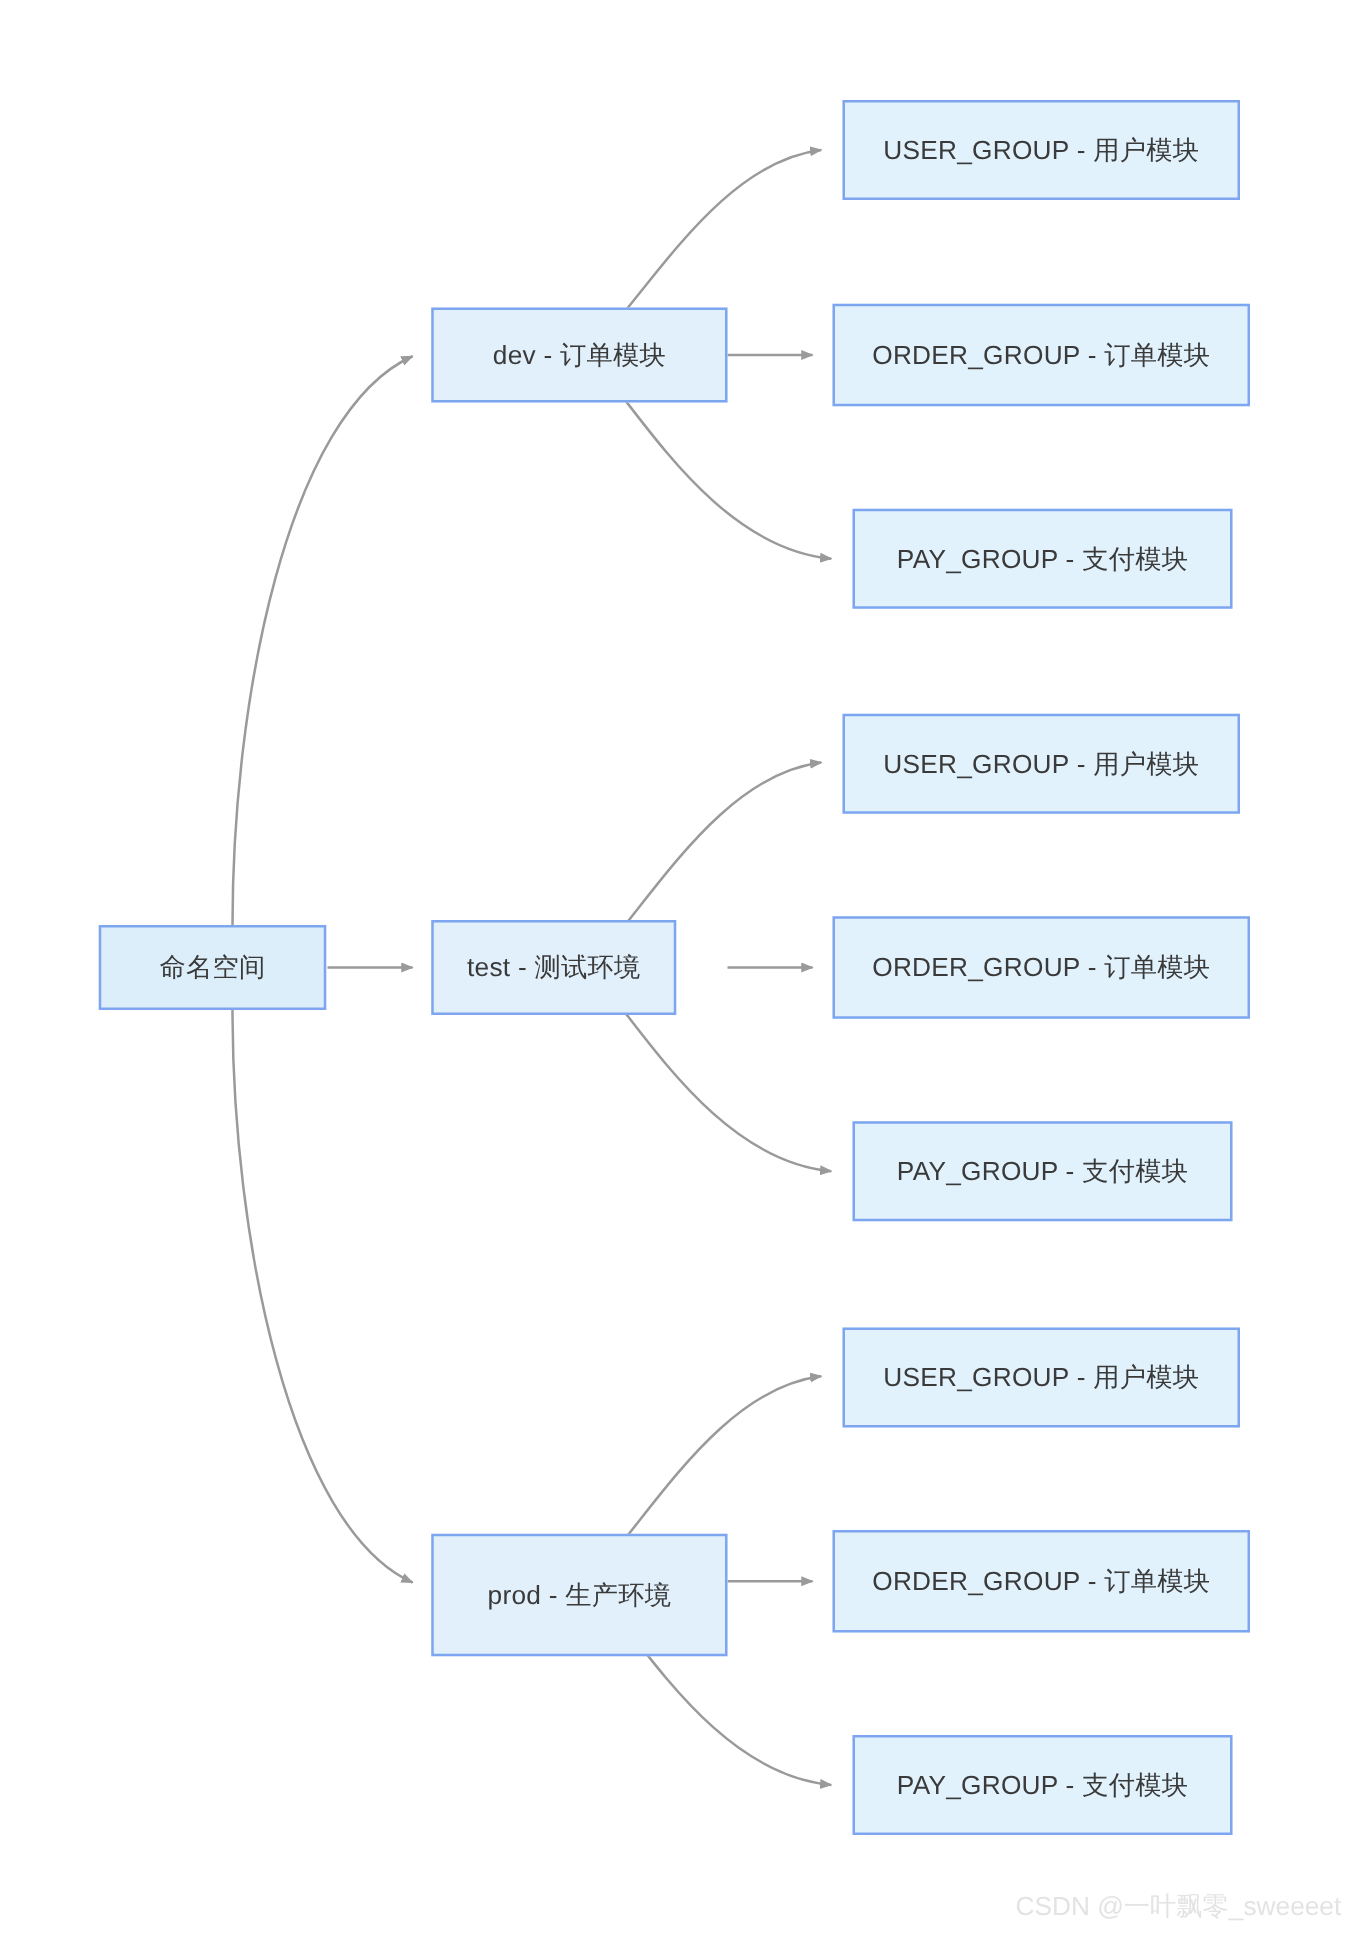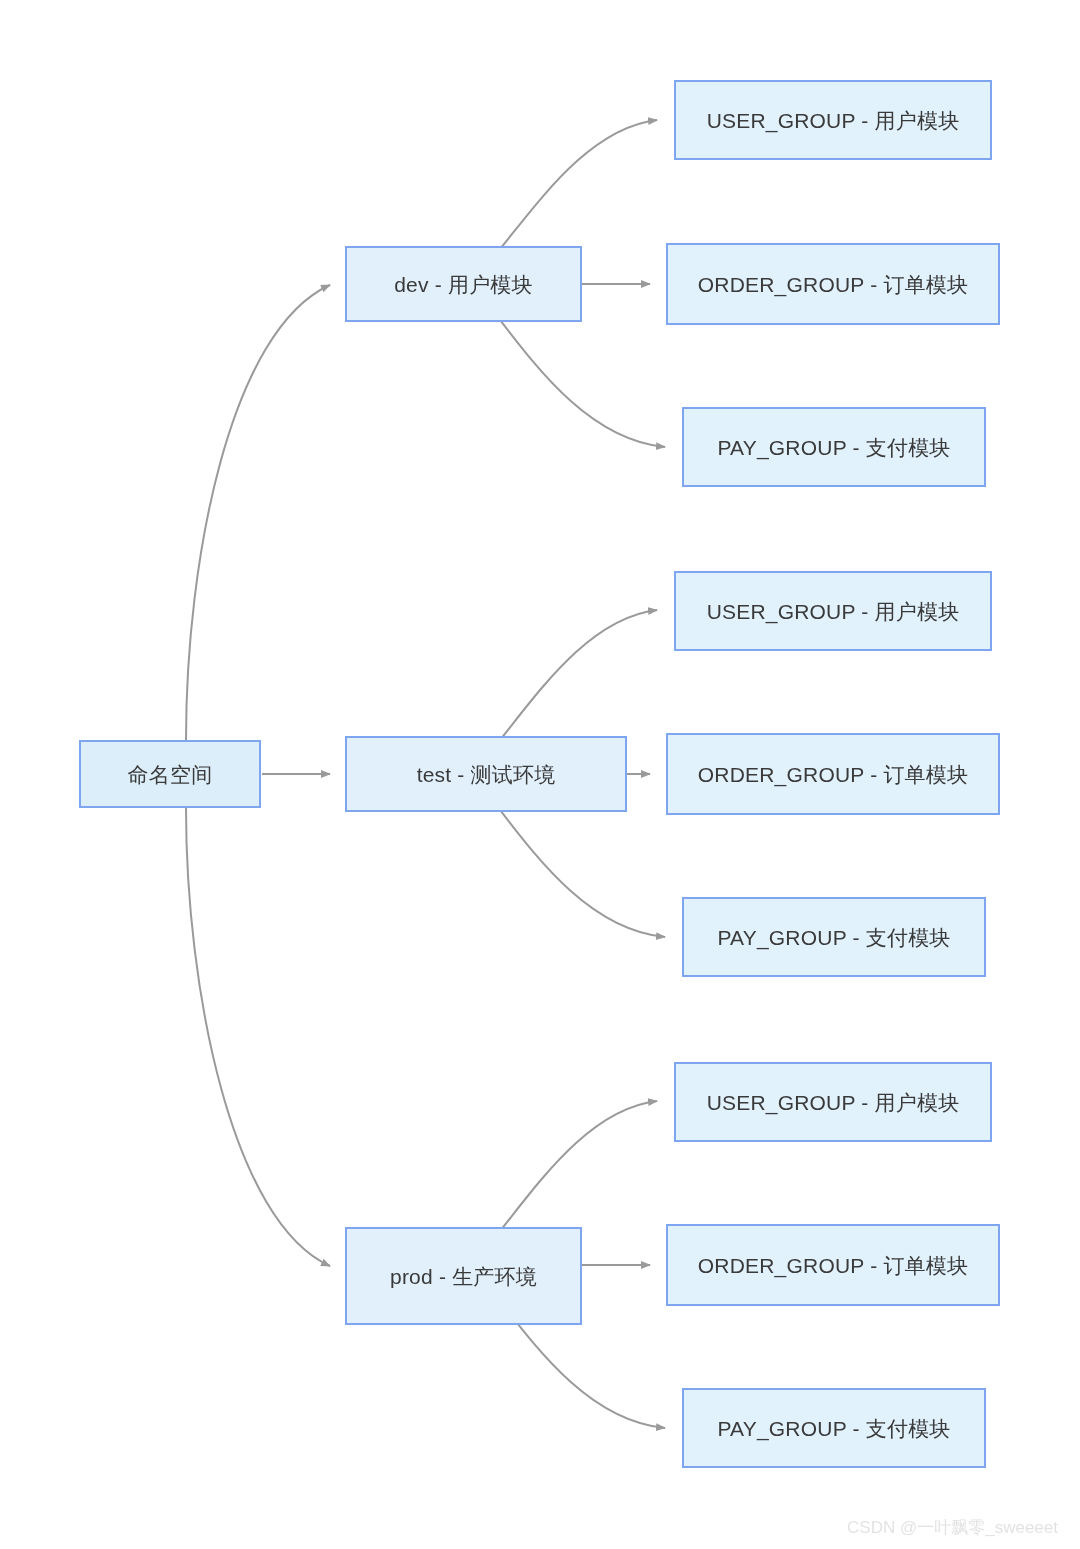--- a/index.html
+++ b/index.html
@@ -40,24 +40,24 @@
   }
   .node.root   { background: #ddeefb; }
   .node.env    { background: #e1f0fb; }
   .node.group  { background: #e1f2fd; }
   .node-label {
     display: block;
     line-height: 1;
   }
   .watermark {
     position: absolute;
-    right: 22px;
+    right: 7px;
     bottom: 10px;
     color: #e3e3e3;
-    font-size: 17px;
+    font-size: 21px;
     white-space: nowrap;
     user-select: none;
   }
 </style>
 </head>
 <body>
 
 <div id="canvas">
 
   <svg class="edges" viewBox="0 0 1080 1549">
@@ -84,33 +84,33 @@
     <path d="M 500,1231 C 540,1181 590,1109 657,1101" fill="none" stroke="#9a9a9a" stroke-width="2" marker-end="url(#arrow)"></path>
     <path d="M 582,1265 L 650,1265" fill="none" stroke="#9a9a9a" stroke-width="2" marker-end="url(#arrow)"></path>
     <path d="M 500,1301 C 540,1353 592,1421 665,1428" fill="none" stroke="#9a9a9a" stroke-width="2" marker-end="url(#arrow)"></path>
   </svg>
 
   <div class="node root" style="left:79px; top:740px; width:182px; height:68px;">
     <span class="node-label">命名空间</span>
   </div>
 
   <div class="node env" style="left:345px; top:246px; width:237px; height:76px;">
-    <span class="node-label">dev - 用户模块</span>
+    <span class="node-label">dev - 订单模块</span>
   </div>
   <div class="node group" style="left:674px; top:80px; width:318px; height:80px;">
     <span class="node-label">USER_GROUP - 用户模块</span>
   </div>
   <div class="node group" style="left:666px; top:243px; width:334px; height:82px;">
     <span class="node-label">ORDER_GROUP - 订单模块</span>
   </div>
   <div class="node group" style="left:682px; top:407px; width:304px; height:80px;">
     <span class="node-label">PAY_GROUP - 支付模块</span>
   </div>
 
-  <div class="node env" style="left:345px; top:736px; width:282px; height:76px;">
+  <div class="node env" style="left:345px; top:736px; width:196px; height:76px;">
     <span class="node-label">test - 测试环境</span>
   </div>
   <div class="node group" style="left:674px; top:571px; width:318px; height:80px;">
     <span class="node-label">USER_GROUP - 用户模块</span>
   </div>
   <div class="node group" style="left:666px; top:733px; width:334px; height:82px;">
     <span class="node-label">ORDER_GROUP - 订单模块</span>
   </div>
   <div class="node group" style="left:682px; top:897px; width:304px; height:80px;">
     <span class="node-label">PAY_GROUP - 支付模块</span>

